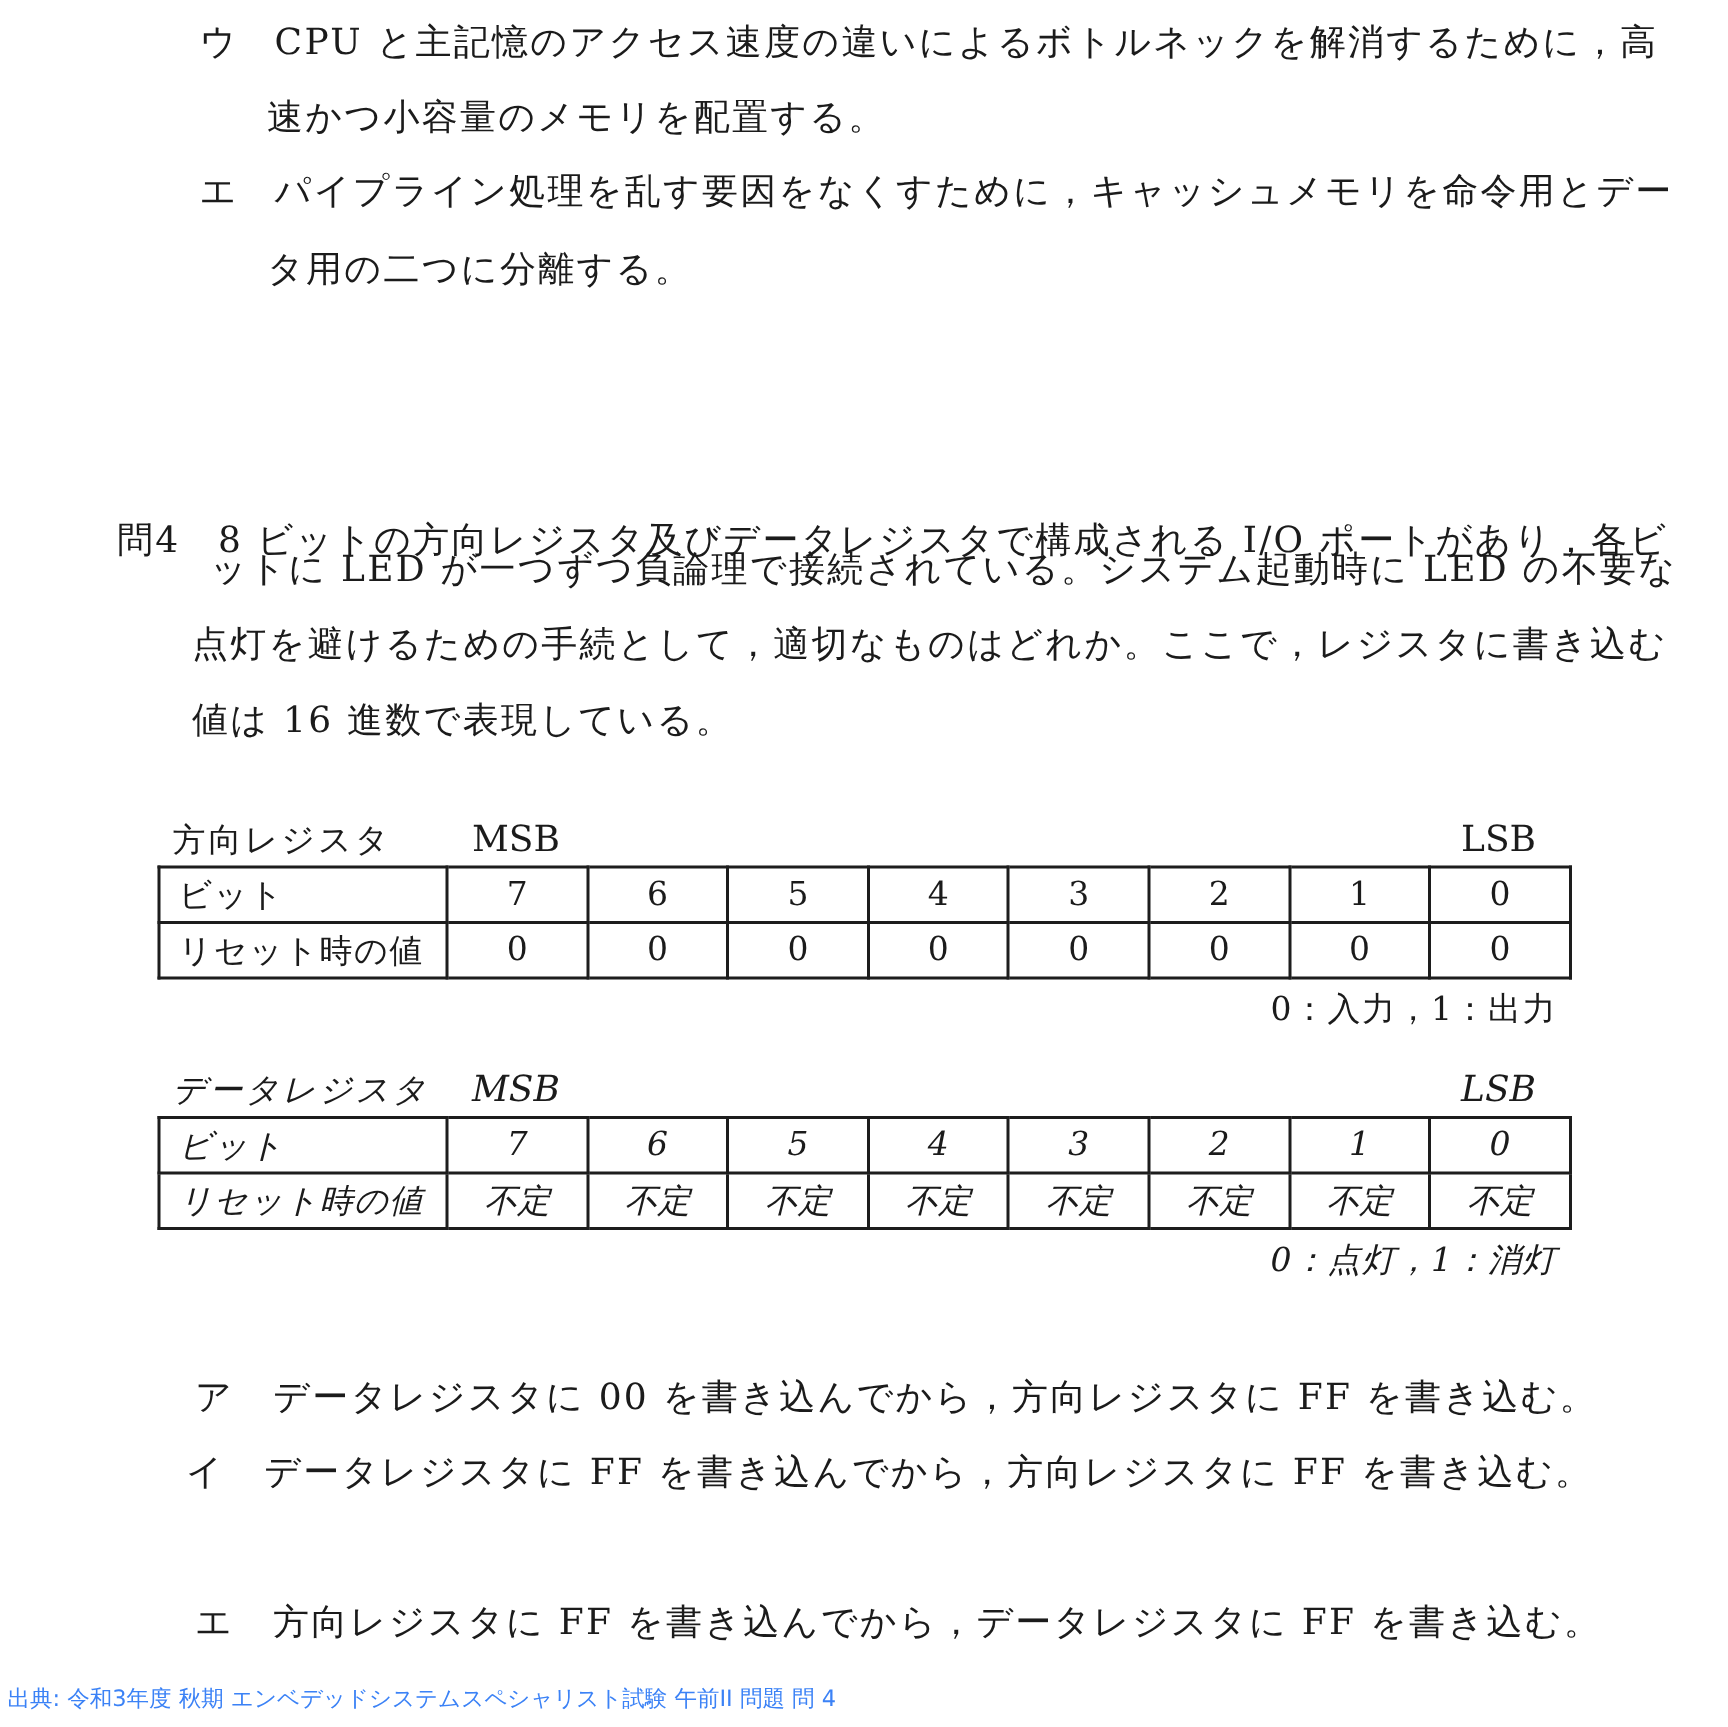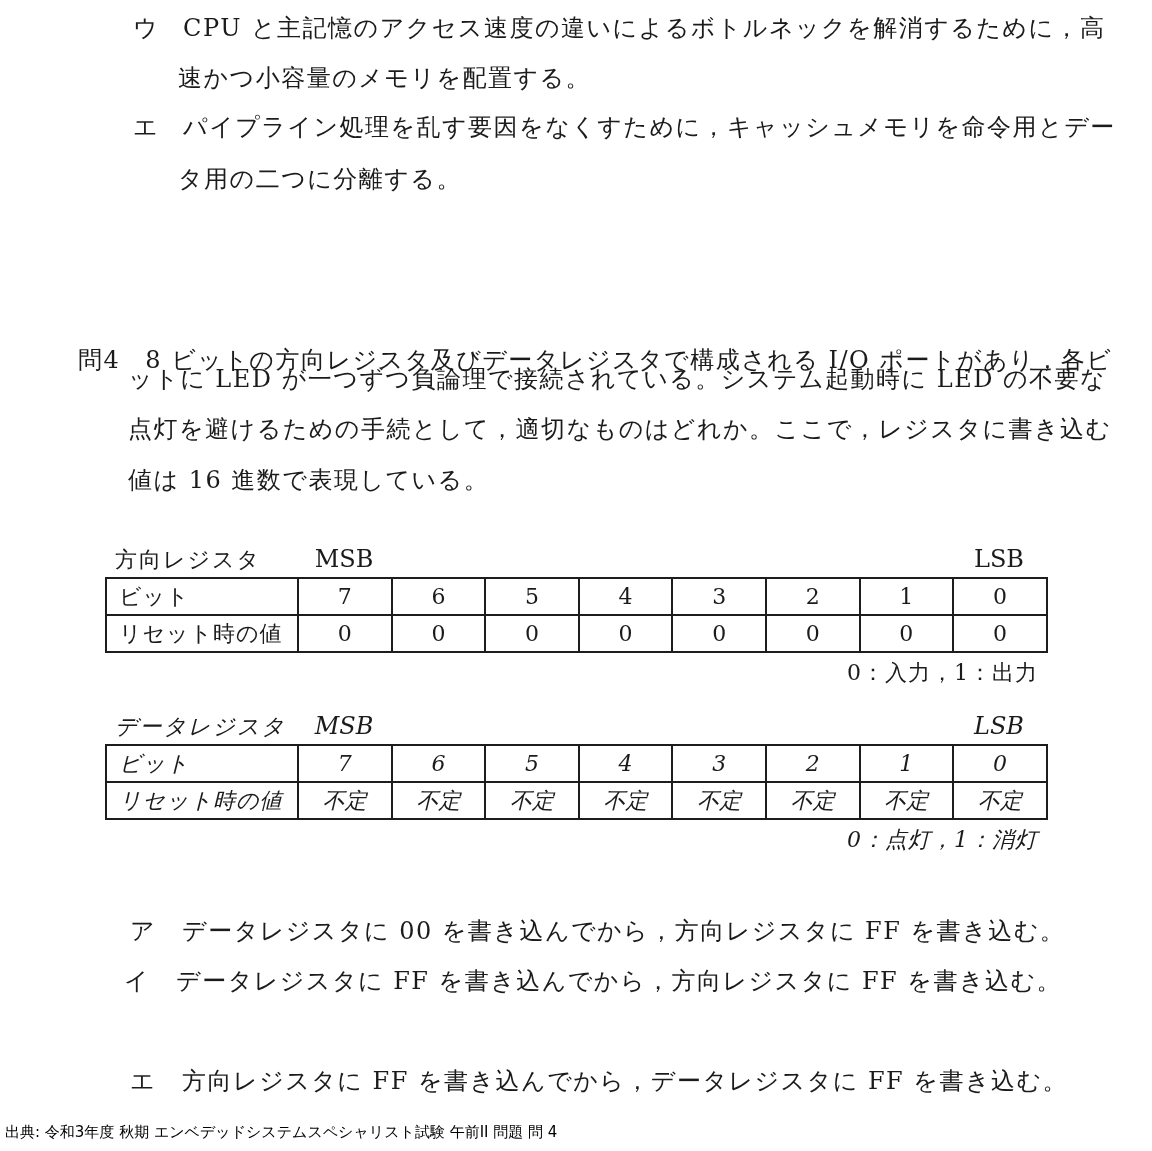--- a/index.html
+++ b/index.html
@@ -61,21 +61,21 @@
     letter-spacing: 1px;
     margin-top: 5px;
   }
 
   .citation {
     position: absolute;
     left: 5px; top: 1123px;
     font-family: "DejaVu Sans", "Liberation Sans", sans-serif;
     font-size: 15px;
     letter-spacing: 0;
-    color: #000000;
+    color: #3b82f6;
     white-space: nowrap;
   }
 </style>
 </head>
 <body>
 
 <div class="page">
 
   <div class="textline" style="top:13px; left:133px;">
     <span class="opt-label">ウ</span><span>CPU と主記憶のアクセス速度の違いによるボトルネックを解消するために，高</span>
@@ -83,21 +83,21 @@
   <div class="textline" style="top:63px; left:178px;">速かつ小容量のメモリを配置する。</div>
 
   <div class="textline" style="top:112px; left:133px;">
     <span class="opt-label">エ</span><span>パイプライン処理を乱す要因をなくすために，キャッシュメモリを命令用とデー</span>
   </div>
   <div class="textline" style="top:164px; left:178px;">タ用の二つに分離する。</div>
 
   <div class="textline" style="top:313px; left:78px;">
     <span class="q-label">問4</span><span>8 ビットの方向レジスタ及びデータレジスタで構成される I/O ポートがあり，各ビ</span>
   </div>
-  <div class="textline" style="top:364px; left:128px;">ットに LED が一つずつ負論理で接続されている。システム起動時に LED の不要な</div>
+  <div class="textline" style="top:364px; left:140px;">ットに LED が一つずつ負論理で接続されている。システム起動時に LED の不要な</div>
   <div class="textline" style="top:414px; left:128px;">点灯を避けるための手続として，適切なものはどれか。ここで，レジスタに書き込む</div>
   <div class="textline" style="top:465px; left:128px;">値は 16 進数で表現している。</div>
 
   <div class="tblock" style="top:545px;">
     <div class="tcaption">
       <span class="reg-name">方向レジスタ</span>
       <span class="msb">MSB</span>
       <span class="lsb">LSB</span>
     </div>
     <table class="reg">

